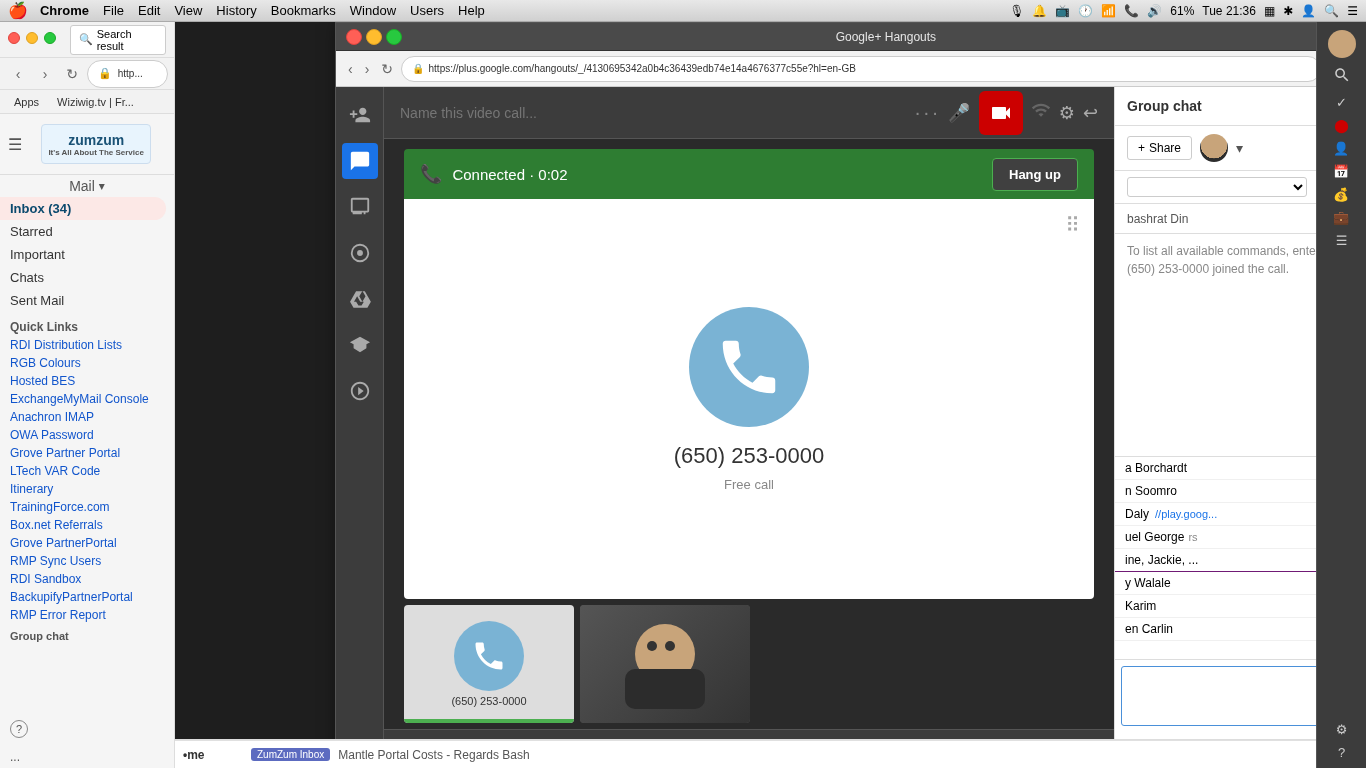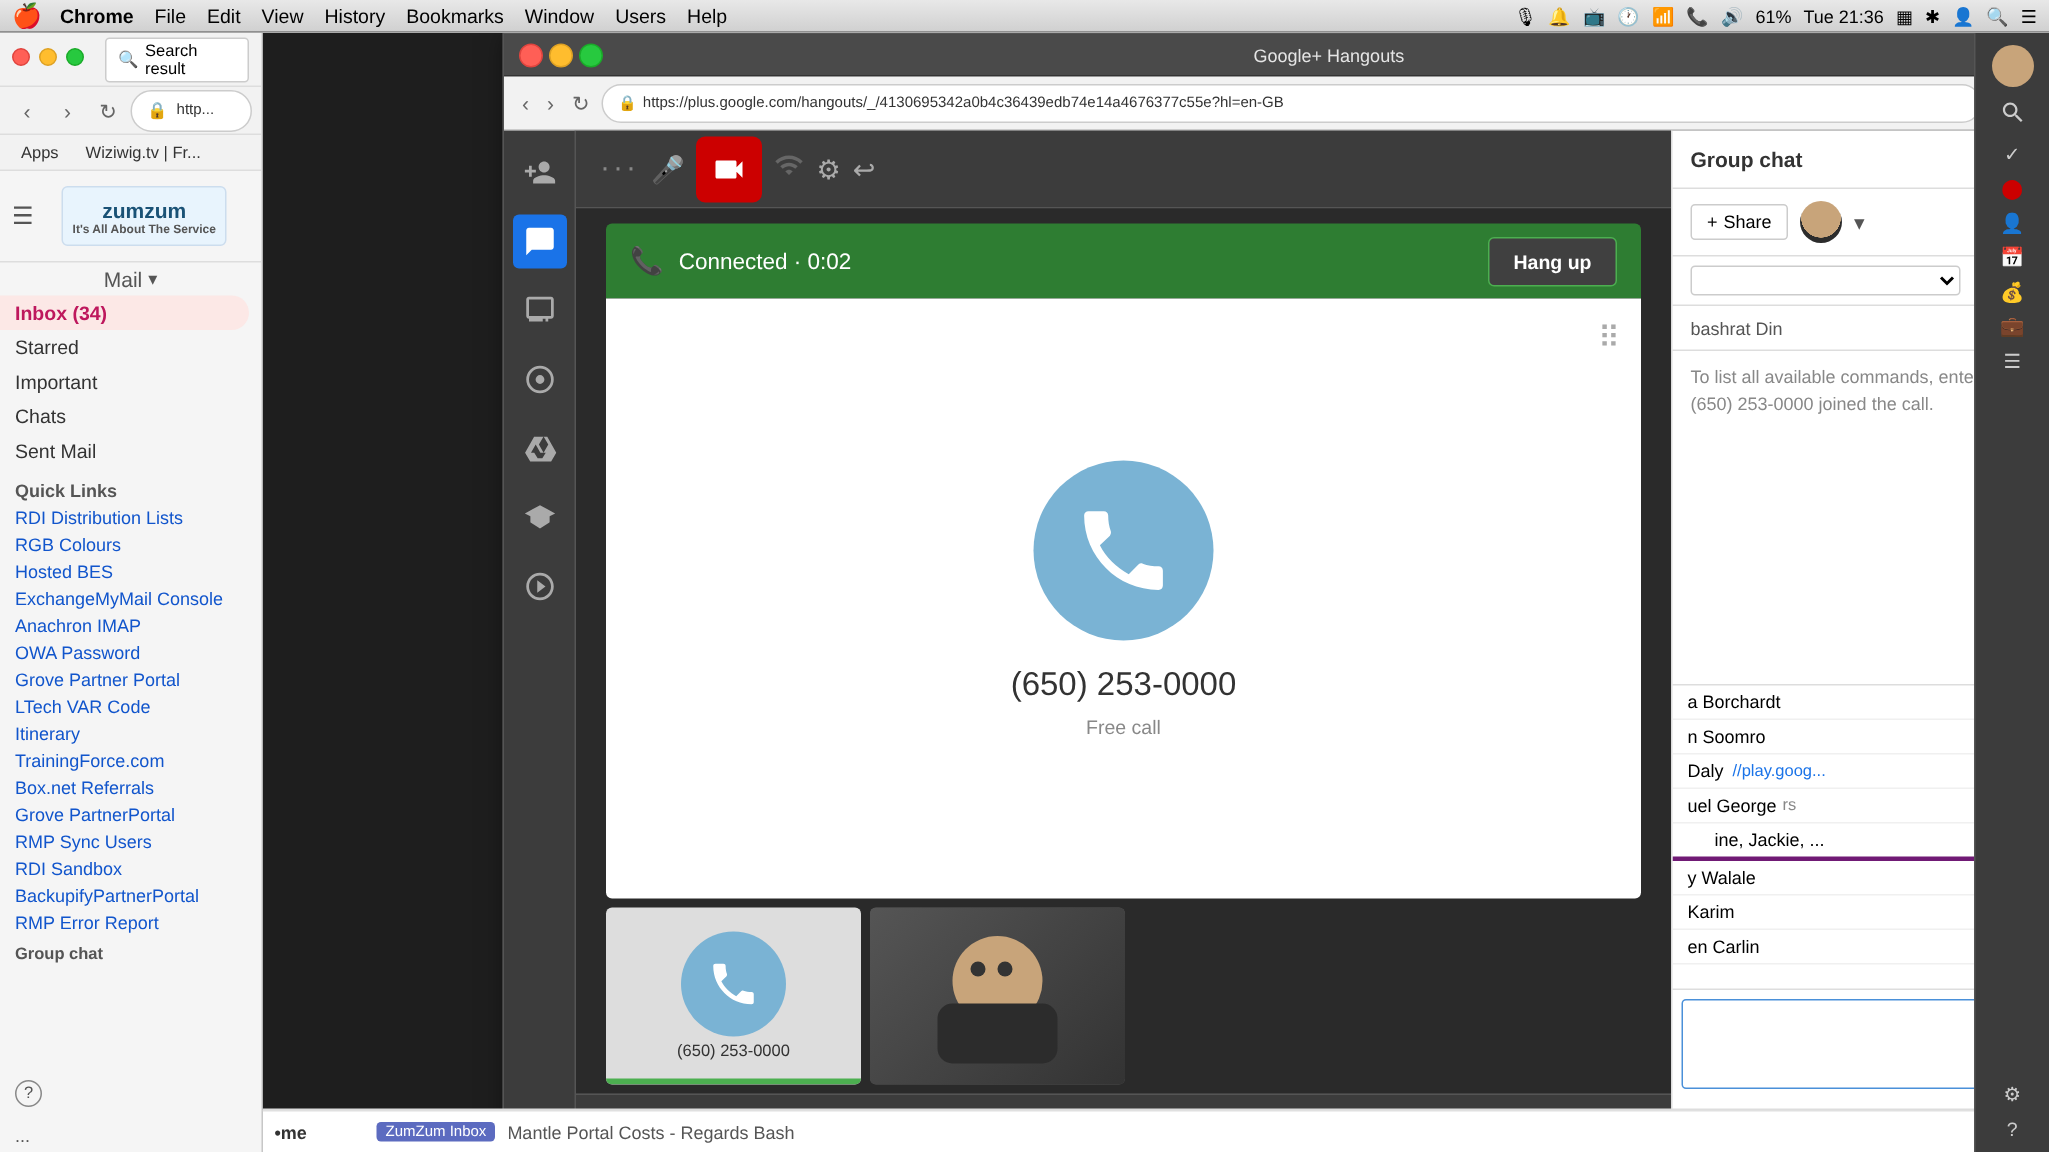--- a/index.html
+++ b/index.html
@@ -84,21 +84,21 @@
     .gmail-nav-item {
       display: flex;
       align-items: center;
       padding: 4px 10px;
       font-size: 13px;
       cursor: pointer;
       color: #333;
       border-radius: 0 20px 20px 0;
       margin-right: 8px;
     }
-    .gmail-nav-item.active { background: #fce8e6; font-weight: bold; color: #be185d; }
+    .gmail-nav-item.active { background: #fce8e6; font-weight: bold; color: #0c4a6e; }
     .quick-links-header {
       padding: 8px 10px 2px;
       font-size: 12px;
       font-weight: bold;
       color: #555;
     }
     .quick-link {
       padding: 2px 10px;
       font-size: 12px;
       color: #1155cc;
@@ -622,20 +622,21 @@
             <svg width="22" height="22" viewBox="0 0 24 24" fill="currentColor">
                 <path d="M10 16.5l6-4.5-6-4.5zM12 2C6.48 2 2 6.48 2 12s4.48 10 10 10 10-4.48 10-10S17.52 2 12 2zm0 18c-4.41 0-8-3.59-8-8s3.59-8 8-8 8 3.59 8 8-3.59 8-8 8z"></path>
               </svg>
           </div>
           <div class="h-dots">···</div>
         </div>
 
         <div class="video-main">
 
           <div class="call-name-bar">
+            <input class="call-name-input" type="text" placeholder="Name this video call..." style="">
             <div class="call-toolbar-icons">
               <span style="color:#888; font-size:20px; letter-spacing:2px;">···</span>
               <span class="call-icon">🎤</span>
               <div class="call-icon-red">
                 <svg width="24" height="24" viewBox="0 0 24 24" fill="white">
                     <path d="M17 10.5V7c0-.55-.45-1-1-1H4c-.55 0-1 .45-1 1v10c0 .55.45 1 1 1h12c.55 0 1-.45 1-1v-3.5l4 4v-11l-4 4z"></path>
                   </svg>
               </div>
               <span class="call-icon-signal">
                 <svg width="20" height="20" viewBox="0 0 24 24" fill="#666">
@@ -742,21 +743,21 @@
               <span>n Soomro</span>
             </div>
             <div style="display:flex; align-items:center; padding:4px 10px; font-size:12px; border-bottom:1px solid #f0f0f0;">
               <span>Daly</span>
               <span style="margin-left:6px; color:#1a73e8; font-size:11px;">//play.goog...</span>
             </div>
             <div style="display:flex; align-items:center; padding:4px 10px; font-size:12px; border-bottom:1px solid #f0f0f0;">
               <span>uel George</span>
               <span style="margin-left:4px; color:#888; font-size:11px;">rs</span>
             </div>
-            <div style="display:flex; align-items:flex-end; padding:4px 28px; font-size:12px; border-bottom:3px solid #701a75;">
+            <div style="display:flex; align-items:flex-end; padding:4px 10px; font-size:12px; border-bottom:1px solid #701a75;">
               <span>ine, Jackie, ...</span>
             </div>
             <div style="display:flex; align-items:center; padding:4px 10px; font-size:12px; border-bottom:1px solid #f0f0f0;">
               <span>y Walale</span>
             </div>
             <div style="display:flex; align-items:center; padding:4px 10px; font-size:12px; border-bottom:1px solid #f0f0f0;">
               <span>Karim</span>
             </div>
             <div style="display:flex; align-items:center; padding:4px 10px; font-size:12px; border-bottom:1px solid #f0f0f0;">
               <span>en Carlin</span>

